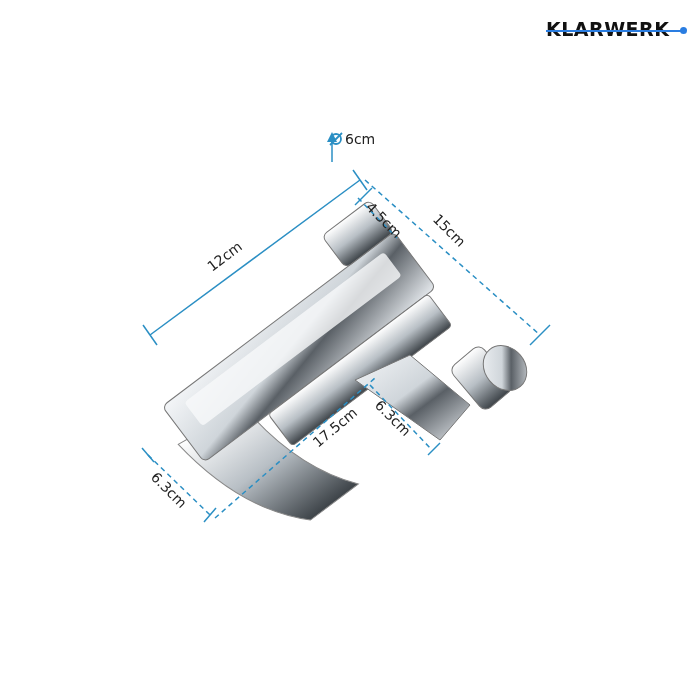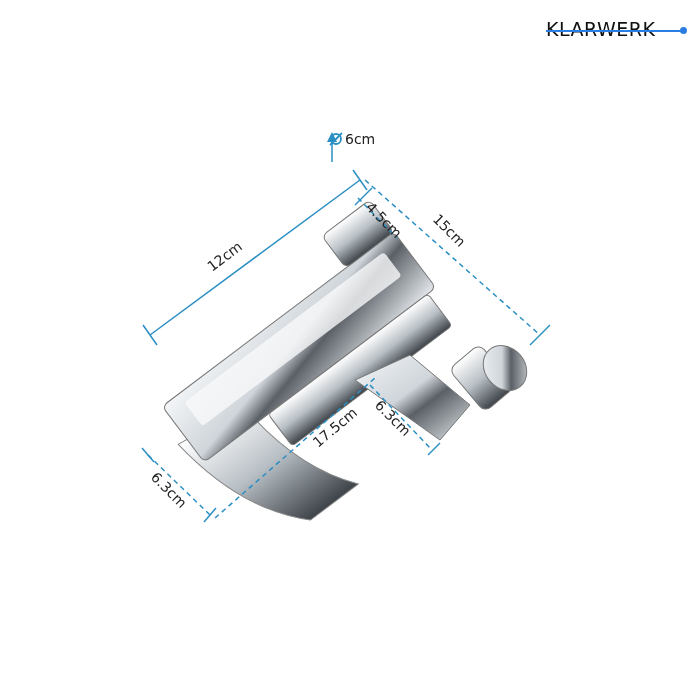--- a/index.html
+++ b/index.html
@@ -1,17 +1,17 @@
 <!DOCTYPE html>
 <html><head>
 <meta charset="utf-8">
 <style>
   html, body { margin:0; padding:0; background:#ffffff; }
   .canvas { position:relative; width:700px; height:700px; background:#ffffff; overflow:hidden; font-family:"Liberation Sans", sans-serif; }
-  .brand { position:absolute; left:546px; top:18px; font-family:"DejaVu Sans", sans-serif; font-weight:normal; font-size:19px; letter-spacing:0.5px; color:#111; }
+  .brand { position:absolute; left:546px; top:18px; font-family:"DejaVu Sans", sans-serif; font-weight:bold; font-size:19px; letter-spacing:0.5px; color:#111; }
   .brand-line { position:absolute; left:546px; top:30px; width:136px; height:1.5px; background:#2a7de1; }
   .brand-dot { position:absolute; left:680px; top:27px; width:7px; height:7px; border-radius:50%; background:#2a7de1; }
   svg { position:absolute; left:0; top:0; }
   .dimtxt { font-family:"DejaVu Sans", sans-serif; font-size:14px; fill:#222; }
 </style>
 </head>
 <body>
 
 <div class="canvas">
   <div class="brand">KLARWERK</div>

